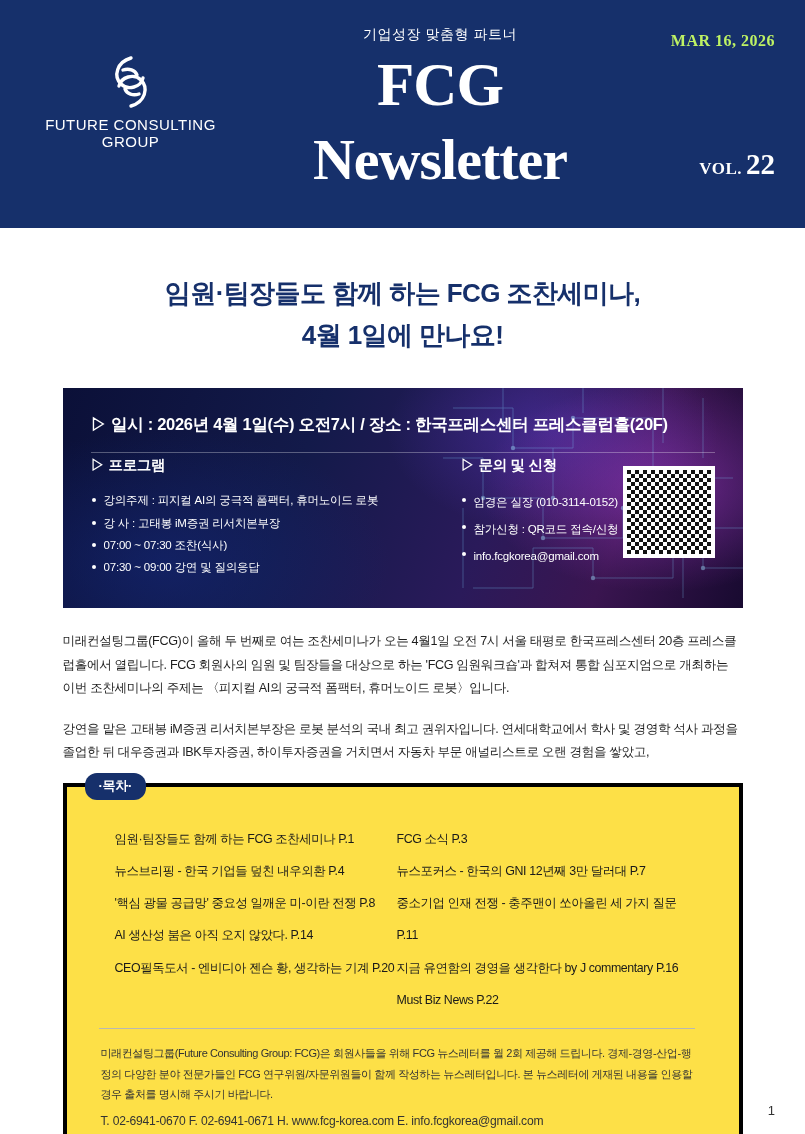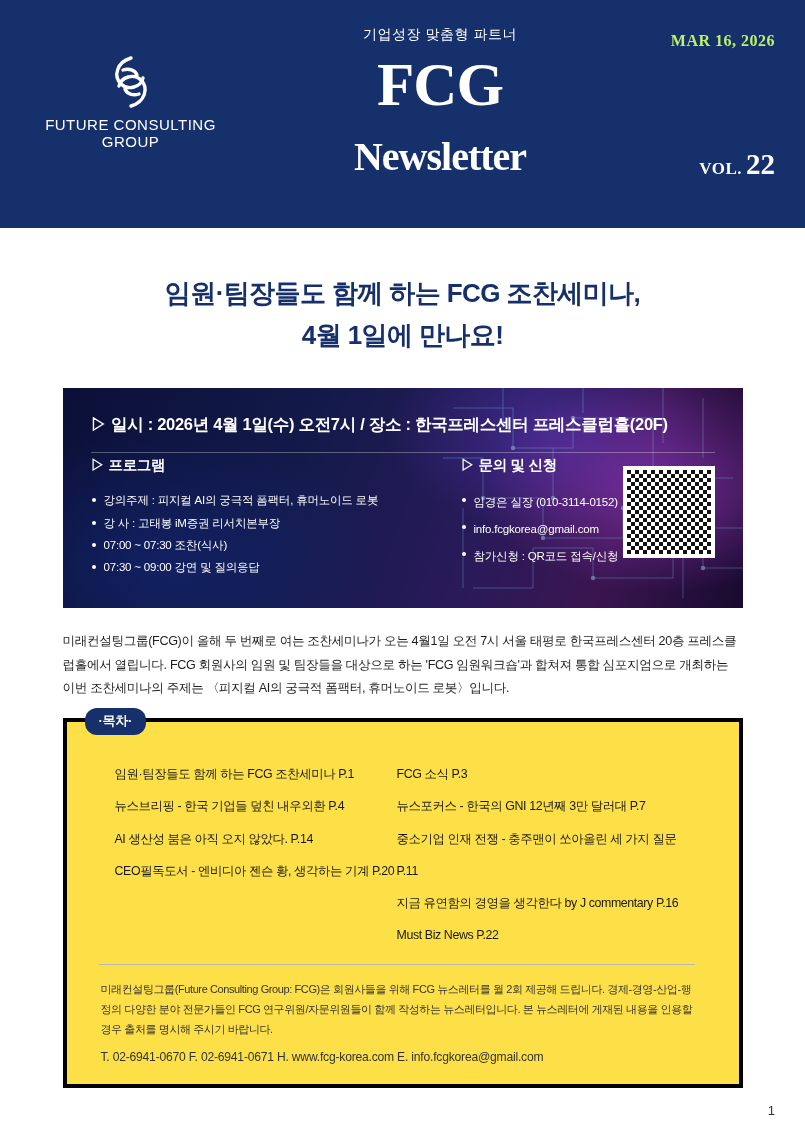--- a/index.html
+++ b/index.html
@@ -61,22 +61,22 @@
     margin-bottom: 10px;
   }
   .masthead {
     font-family: "Liberation Serif", serif;
     font-weight: bold;
     font-size: 61px;
     line-height: 1.0;
     letter-spacing: -1px;
   }
   .masthead .line2 {
-    font-size: 40px;
-    margin-top: 22px;
+    font-size: 58px;
+    margin-top: 16px;
   }
 
   .header-right {
     position: absolute;
     right: 30px; top: 32px;
     text-align: right;
     color: #bef264;
   }
   .issue-date {
     font-family: "Liberation Serif", serif;
@@ -328,43 +328,45 @@
         <li>강의주제 : 피지컬 AI의 궁극적 폼팩터, 휴머노이드 로봇</li>
         <li>강        사 : 고태봉 iM증권 리서치본부장</li>
         <li>07:00 ~ 07:30 조찬(식사)</li>
         <li>07:30 ~ 09:00 강연 및 질의응답</li>
       </ul>
     </div>
     <div class="col-right">
       <div class="sec-title">▷ 문의 및 신청</div>
       <ul class="bullets">
         <li>임경은 실장 (010-3114-0152)</li>
+        <li>참가신청 : QR코드 접속/신청</li>
         <li>info.fcgkorea@gmail.com</li>
-        <li>참가신청 : QR코드 접속/신청</li>
       </ul>
     </div>
   </div>
 
   <div class="qr">
     <div class="qr-inner"></div>
   </div>
 </div>
 
 <div class="article">
   <p>미래컨설팅그룹(FCG)이 올해 두 번째로 여는 조찬세미나가 오는 4월1일 오전 7시 서울 태평로 한국프레스센터 20층 프레스클럽홀에서 열립니다. FCG 회원사의 임원 및 팀장들을 대상으로 하는 'FCG 임원워크숍'과 합쳐져 통합 심포지엄으로 개최하는 이번 조찬세미나의 주제는 〈피지컬 AI의 궁극적 폼팩터, 휴머노이드 로봇〉입니다.</p>
+  <p>강연을 맡은 고태봉 iM증권 리서치본부장은 로봇 분석의 국내 최고 권위자입니다. 연세대학교에서 학사 및 경영학 석사 과정을 졸업한 뒤 대우증권과 IBK투자증권, 하이투자증권을 거치면서 자동차 부문 애널리스트로 오랜 경험을 쌓았고,</p>
 </div>
 
 <div class="toc-wrap">
   <div class="toc-tab">·목차·</div>
 
   <div class="toc-grid">
     <div class="toc-col left">
       <ul>
         <li>임원·팀장들도 함께 하는 FCG 조찬세미나 P.1</li>
         <li>뉴스브리핑 - 한국 기업들 덮친 내우외환 P.4</li>
+        <li>'핵심 광물 공급망' 중요성 일깨운 미-이란 전쟁  P.8</li>
         <li>AI 생산성 붐은 아직 오지 않았다. P.14</li>
         <li>CEO필독도서 - 엔비디아 젠슨 황, 생각하는 기계 P.20</li>
       </ul>
     </div>
     <div class="toc-col right">
       <ul>
         <li>FCG 소식 P.3</li>
         <li>뉴스포커스 - 한국의 GNI 12년째 3만 달러대 P.7</li>
         <li>중소기업 인재 전쟁 - 충주맨이 쏘아올린 세 가지 질문 P.11</li>
         <li>지금 유연함의 경영을 생각한다 by J commentary P.16</li>

